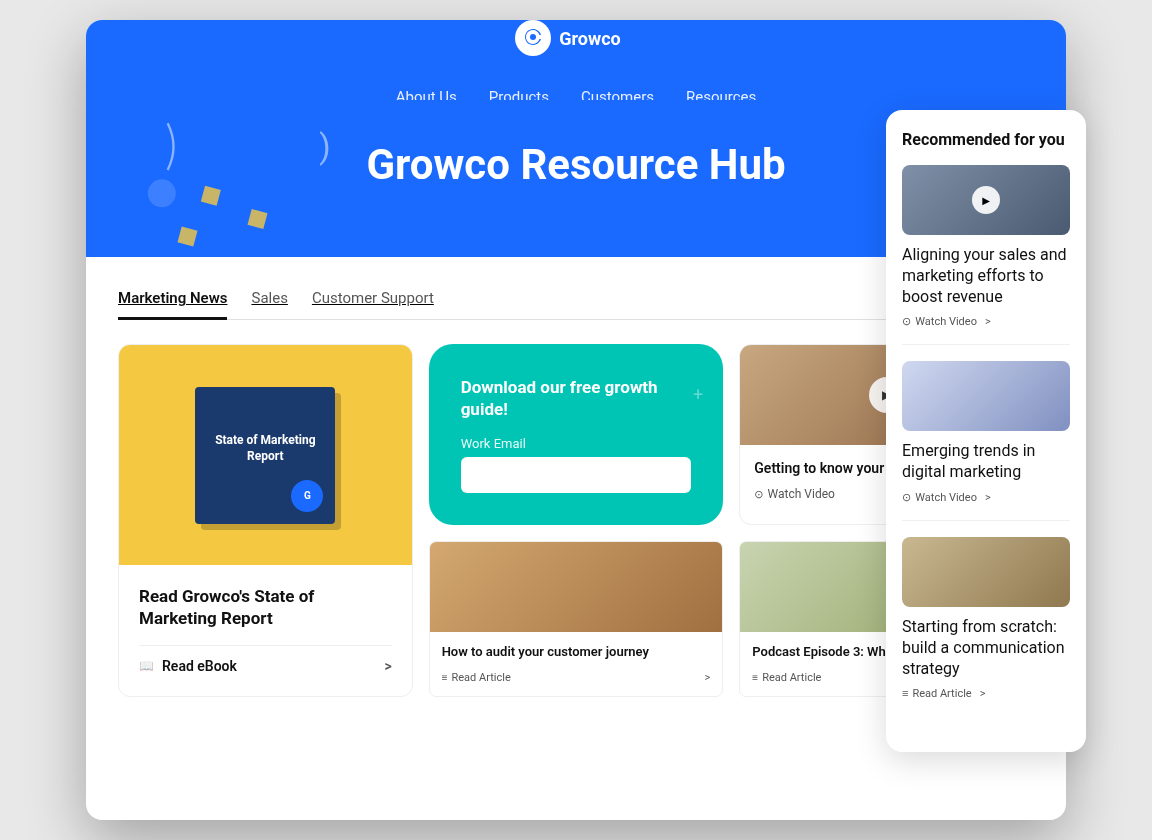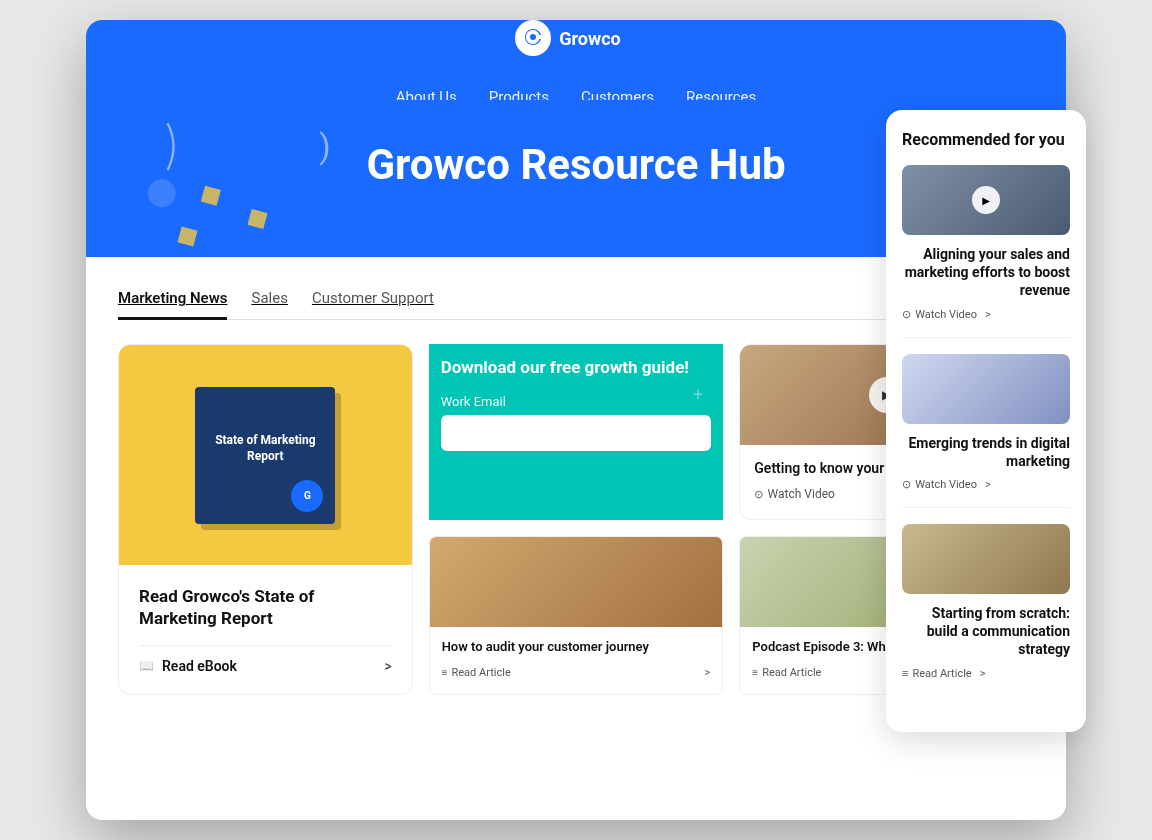--- a/index.html
+++ b/index.html
@@ -225,22 +225,22 @@
       opacity: 0.6;
     }
     .arrow {
       margin-left: auto;
       color: #555;
     }
 
     
     .download-card {
       background: #00c4b4;
-      border-radius: 0;
-      padding: 12px;
+      border-radius: 24px;
+      padding: 32px;
       color: white;
       position: relative;
       overflow: hidden;
     }
     .download-card h3 {
       font-size: 17px;
       font-weight: 700;
       line-height: 1.3;
       margin-bottom: 16px;
     }
@@ -400,26 +400,25 @@
       width: 28px;
       height: 28px;
       background: rgba(255,255,255,0.9);
       border-radius: 50%;
       display: flex;
       align-items: center;
       justify-content: center;
       font-size: 10px;
     }
     .sidebar-card-title {
-      font-size: 14px;
-      font-weight: 700;
+      font-size: 16px;
+      font-weight: 400;
       color: #111;
       margin-bottom: 8px;
       line-height: 1.3;
-      text-align: right;
     }
     .sidebar-cta {
       display: flex;
       align-items: center;
       gap: 4px;
       font-size: 11px;
       color: #555;
       cursor: pointer;
     }
     .sidebar-cta .arrow { font-size: 11px; margin-left: 4px; }

